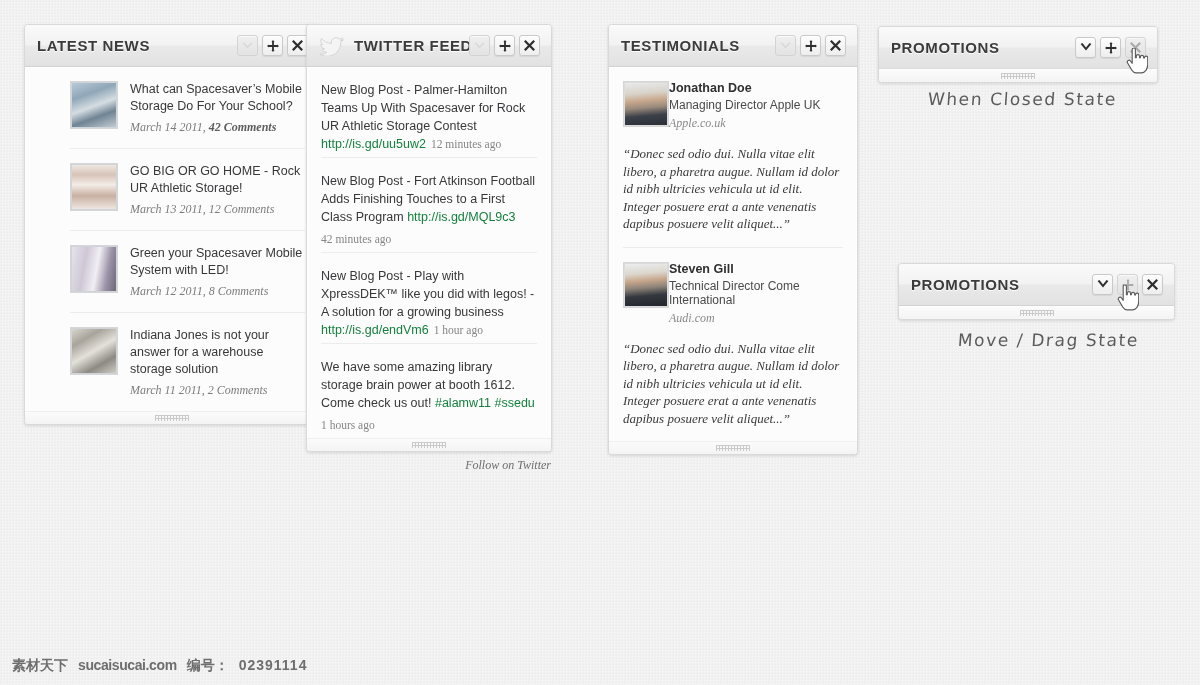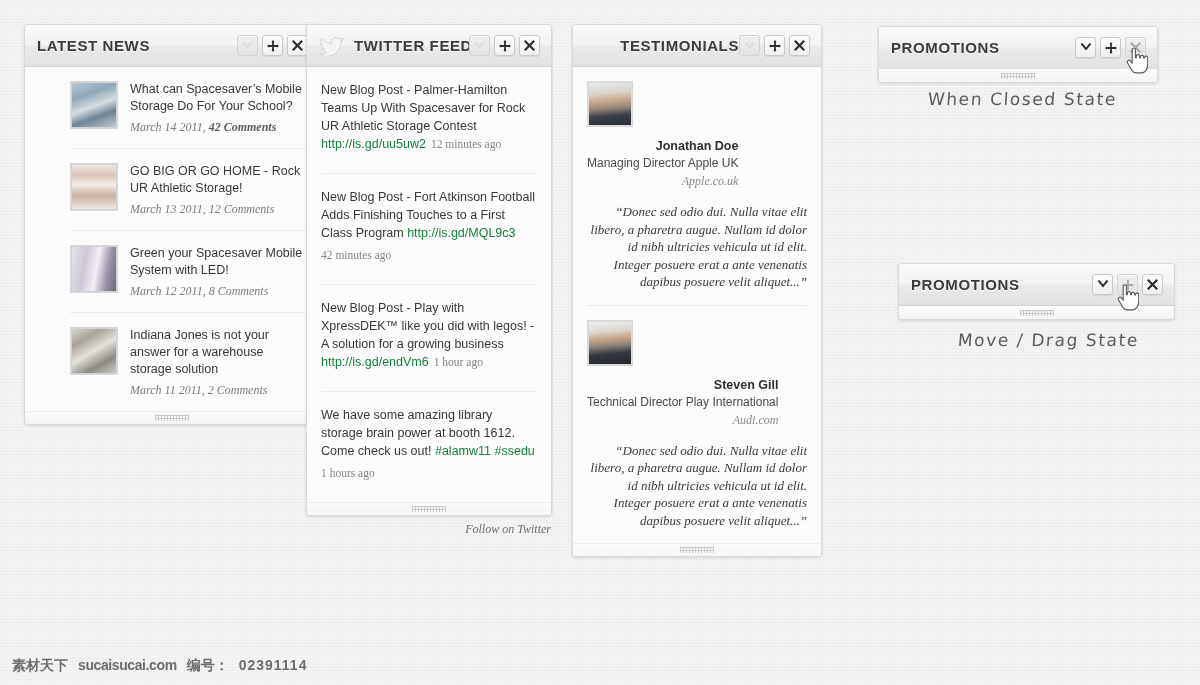--- a/index.html
+++ b/index.html
@@ -118,40 +118,40 @@
     font-family: "Liberation Serif", serif;
     font-style: italic;
     font-size: 12px;
     color: #7c7c7c;
     margin-top: 5px;
   }
   .news-meta b { font-weight: bold; color: #5d5d5d; }
 
   
   .tw-item {
-    padding: 14px 0 20px 0;
+    padding: 14px 0 4px 0;
     border-bottom: 1px solid #ececec;
   }
   .tw-item:last-child { border-bottom: none; }
   .tw-text {
     font-size: 12.5px;
     line-height: 18px;
     color: #38383a;
   }
   .tw-link { color: #15803d; text-decoration: none; }
   .tw-time {
     font-family: "Liberation Serif", serif;
     font-size: 11.5px;
     color: #858585;
     margin-left: 5px;
   }
   .tw-time.block { display: block; margin-left: 0; margin-top: 4px; }
 
   
-  .tm-person { display: flex; gap: 12px; padding: 14px 0 4px 0; align-items: flex-start; flex-direction: column; }
+  .tm-person { display: flex; gap: 0; padding: 14px 0 4px 0; align-items: flex-start; }
   .tm-avatar {
     width: 46px; height: 46px;
     flex: 0 0 46px;
     border: 1px solid #d6d6d6;
     padding: 1px;
     background: #dcdcdc;
     overflow: hidden;
   }
   .tm-avatar i { display: block; width: 100%; height: 100%; }
   .tm-name { font-size: 12.5px; font-weight: bold; color: #2f2f2f; }
@@ -387,21 +387,21 @@
       </div>
     </div>
 
   </div>
   <div class="grip">
       <span></span>
     </div>
   <a class="follow-link">Follow on Twitter</a>
 </div>
 
-<div class="widget" style="left:572px; top:24px; width:250px;text-align:right;">
+<div class="widget" style="left:608px; top:24px; width:250px;">
   <div class="widget-header">
     <div class="widget-title">TESTIMONIALS</div>
     <div class="hdr-btns">
       <div class="hbtn muted">
         <svg width="11" height="8" viewBox="0 0 11 8">
             <path class="glyph-light" d="M0.6 1.2 L5.5 6.6 L10.4 1.2 L9.1 0.3 L5.5 4.3 L1.9 0.3 Z"></path>
           </svg>
       </div>
       <div class="hbtn">
         <svg width="12" height="12" viewBox="0 0 12 12">
@@ -431,21 +431,21 @@
       <div class="tm-quote">“Donec sed odio dui. Nulla vitae elit libero, a pharetra augue. Nullam id dolor id nibh ultricies vehicula ut id elit. Integer posuere erat a ante venenatis dapibus posuere velit aliquet...”</div>
     </div>
 
     <div class="tm-block">
       <div class="tm-person">
         <div class="tm-avatar">
           <i style="background:linear-gradient(175deg,#eceef0 0%,#dcd6cd 24%,#c7a78c 40%,#8d8278 56%,#33373e 74%,#23272d 100%);"></i>
         </div>
         <div>
           <div class="tm-name">Steven Gill</div>
-          <div class="tm-role">Technical Director Play International</div>
+          <div class="tm-role">Technical Director Come International</div>
           <div class="tm-site">Audi.com</div>
         </div>
       </div>
       <div class="tm-quote">“Donec sed odio dui. Nulla vitae elit libero, a pharetra augue. Nullam id dolor id nibh ultricies vehicula ut id elit. Integer posuere erat a ante venenatis dapibus posuere velit aliquet...”</div>
     </div>
 
   </div>
   <div class="grip">
       <span></span>
     </div>

